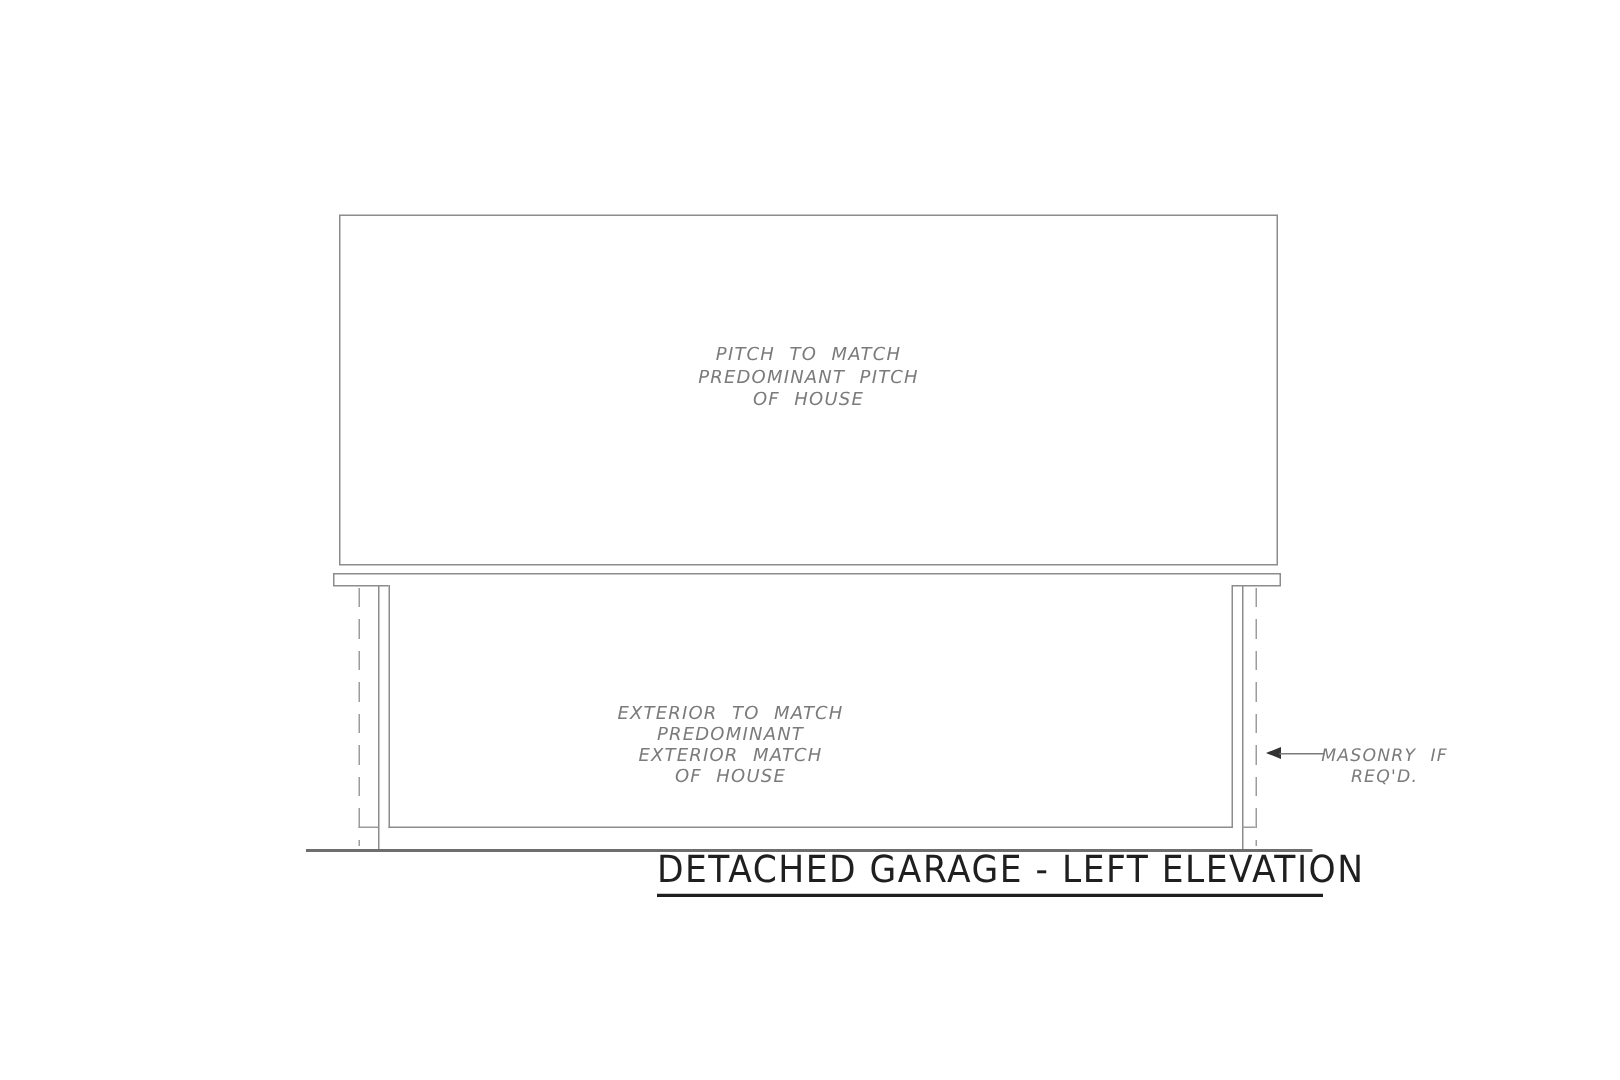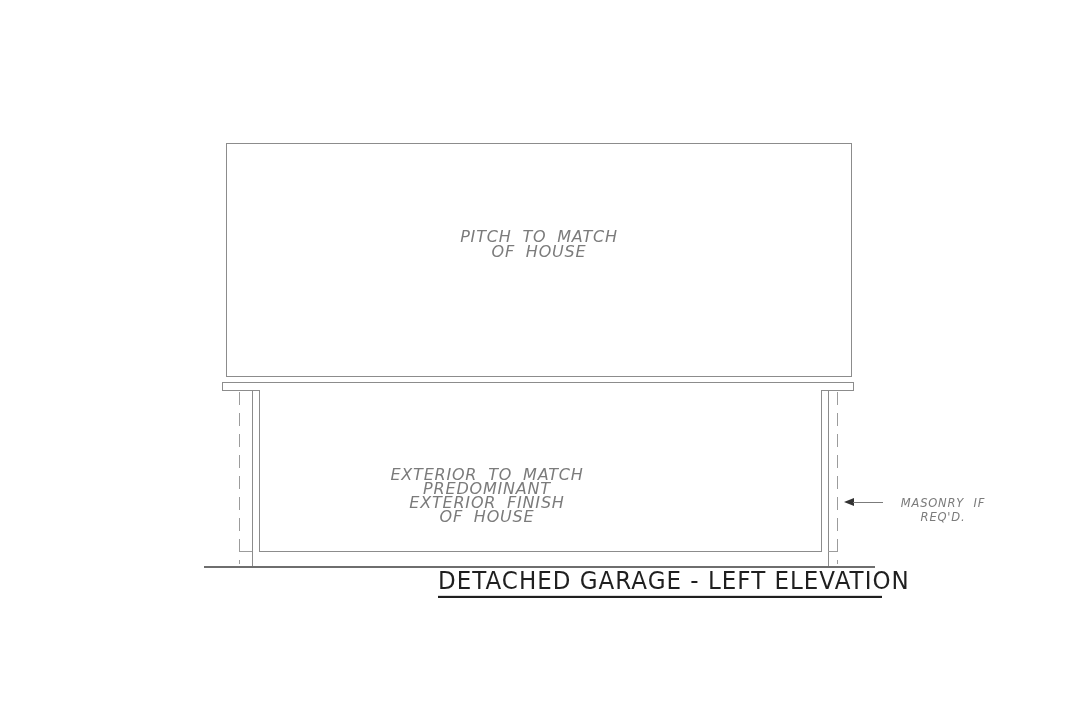--- a/index.html
+++ b/index.html
@@ -79,31 +79,31 @@
   .ground {
     position: absolute;
     left: 204px; top: 566px;
     width: 671px; height: 2px;
     background: var(--ground-gray, #6e6e6e);
   }
   
   .note {
     position: absolute;
     color: var(--note-text, #7b7b7b);
-    font-size: 16px;
+    font-size: 12px;
     font-style: italic;
     letter-spacing: 0.8px;
     word-spacing: 5px;
     text-align: center;
     line-height: 15px;
   }
   .note .ln { display: block; }
   .note.roof-note { left: 429px; top: 229px; width: 220px; }
   .note.wall-note { left: 387px; top: 468px; width: 200px; line-height: 14px; }
-  .note.masonry-note { left: 896px; top: 496px; width: 94px; line-height: 14px; font-size: 11.5px; }
+  .note.masonry-note { left: 876px; top: 496px; width: 94px; line-height: 14px; font-size: 11.5px; }
   
   .leader-line {
     position: absolute;
     left: 853px; top: 502px;
     width: 30px; height: 1px;
     background: var(--note-text, #7b7b7b);
   }
   .arrowhead {
     position: absolute;
     left: 844px; top: 498px;
@@ -131,39 +131,40 @@
 </style>
 </head>
 <body>
 
 <div class="sheet">
 
   <div class="roof"></div>
 
   <div class="note roof-note">
     <span class="ln">PITCH TO MATCH</span>
+    <span class="ln">PREDOMINANT PITCH</span>
     <span class="ln">OF HOUSE</span>
   </div>
 
   <div class="fascia"></div>
 
   <div class="wall"></div>
 
   <div class="post left"></div>
   <div class="post right"></div>
 
   <div class="dashline left"></div>
   <div class="dashline right"></div>
   <div class="sill-tick left"></div>
   <div class="sill-tick right"></div>
 
   <div class="note wall-note">
     <span class="ln">EXTERIOR TO MATCH</span>
     <span class="ln">PREDOMINANT</span>
-    <span class="ln">EXTERIOR FINISH</span>
+    <span class="ln">EXTERIOR MATCH</span>
     <span class="ln">OF HOUSE</span>
   </div>
 
   <div class="ground"></div>
 
   <div class="arrowhead"></div>
   <div class="leader-line"></div>
   <div class="note masonry-note">
     <span class="ln">MASONRY IF</span>
     <span class="ln">REQ'D.</span>

